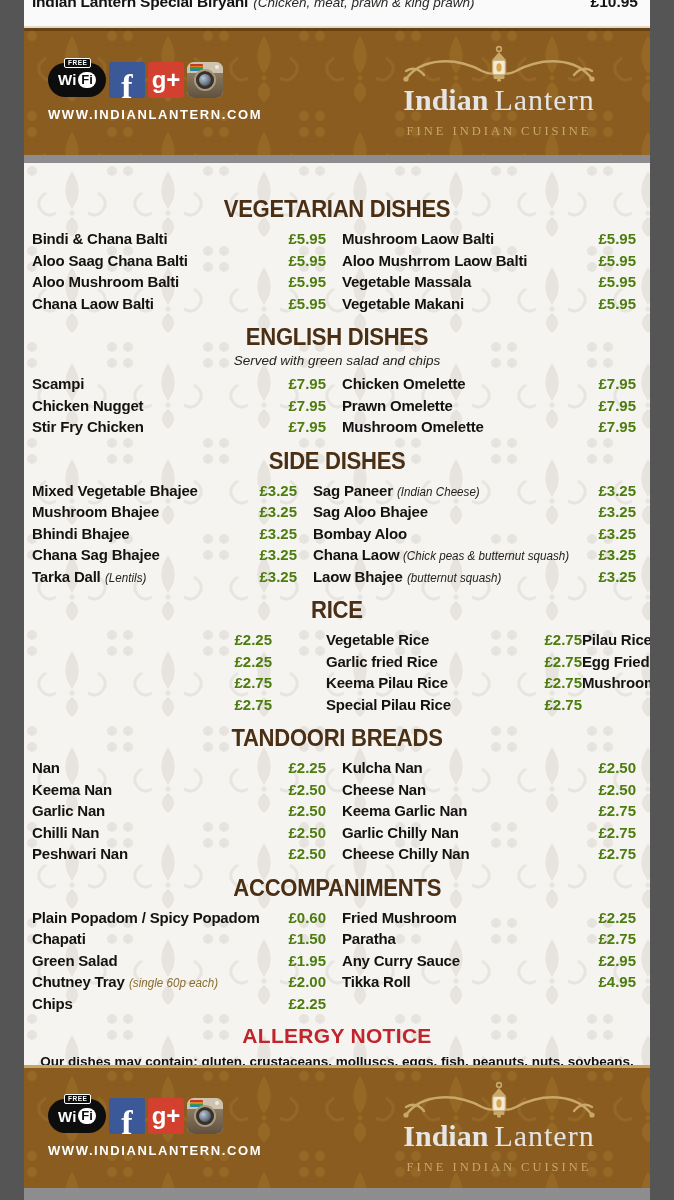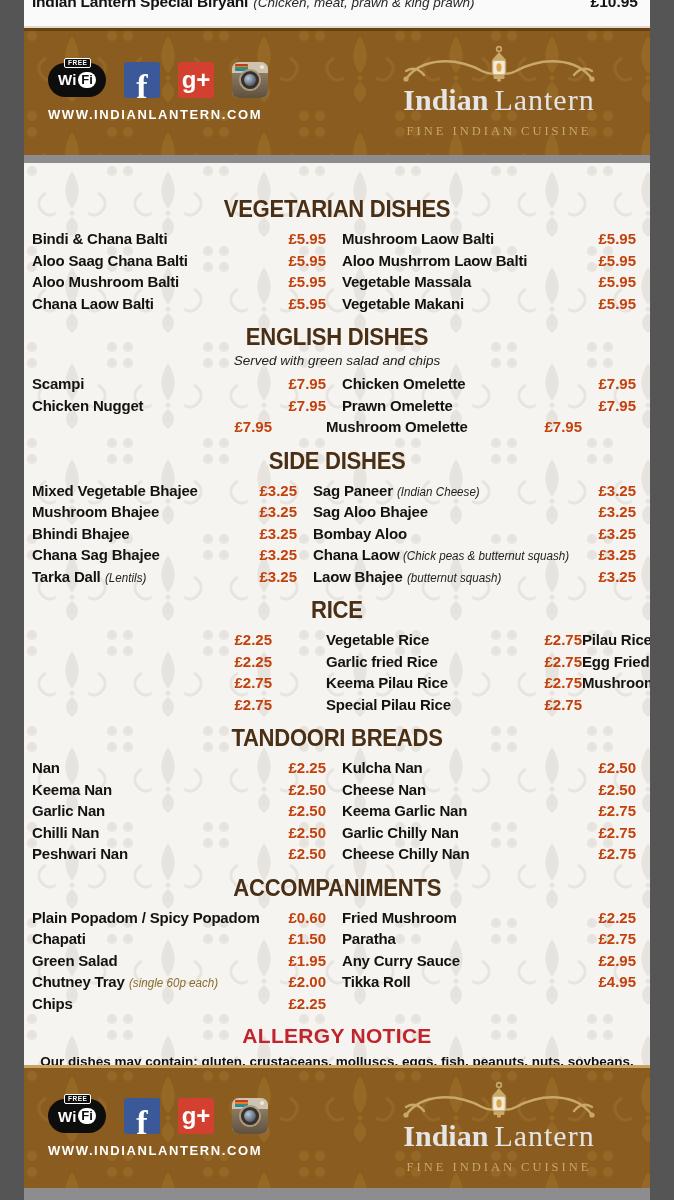--- a/index.html
+++ b/index.html
@@ -25,21 +25,21 @@
   .top-strip .pr{font-weight:700;font-size:15.5px;color:#151311;margin-left:auto;}
 
   
   .bar{position:relative;background:var(--bar-brown);overflow:hidden;}
   .header-bar{height:127px;box-shadow:inset 0 3px 0 rgba(60,35,5,.45);}
   .footer-bar{height:123px;border-top:3px solid #c9a45f;}
   .bar-bg{position:absolute;inset:0;width:100%;height:100%;}
   .bar-content{position:relative;z-index:2;height:100%;display:flex;align-items:center;justify-content:space-between;padding:0 26px 0 24px;}
 
   .social-block{display:flex;flex-direction:column;justify-content:center;}
-  .icons-row{display:flex;align-items:center;gap:18px;margin-bottom:9px;}
+  .icons-row{display:flex;align-items:center;gap:3px;margin-bottom:9px;}
 
   
   .icon-wifi{position:relative;width:58px;height:34px;background:#0d0d0d;border-radius:17px;display:flex;align-items:center;justify-content:center;gap:2px;}
   .icon-wifi .wi{color:#fff;font-weight:700;font-size:15px;}
   .icon-wifi .fi{color:#0d0d0d;background:#fff;font-weight:700;font-size:13px;border-radius:8px;padding:0 3px;line-height:16px;}
   .icon-wifi .free{position:absolute;top:-5px;left:16px;background:#0d0d0d;border:1px solid #fff;color:#fff;font-size:6.5px;font-weight:700;letter-spacing:.5px;padding:0 3px;border-radius:2px;line-height:8px;}
 
   .sq-icon{width:36px;height:36px;border-radius:3px;display:flex;align-items:flex-end;justify-content:center;color:#fff;font-weight:700;overflow:hidden;}
   .icon-facebook{background:var(--facebook-blue);}
   .icon-facebook span{font-family:"Liberation Serif",serif;font-size:34px;line-height:30px;margin-bottom:-4px;}
@@ -73,21 +73,21 @@
 
   .menu-section{margin-bottom:10px;}
   .section-title{text-align:center;color:var(--heading-brown);font-size:23px;font-weight:700;letter-spacing:-0.3px;margin-bottom:5px;}
   .section-title>span{display:inline-block;transform:scaleX(.96);}
   .section-subtitle{text-align:center;font-style:italic;font-size:13.5px;color:#26231f;margin:-3px 0 5px 0;}
 
   .menu-grid{display:grid;grid-template-columns:1fr 54px 16px 1fr 54px;padding:0 14px 0 8px;}
   .cell{line-height:21.5px;height:21.5px;white-space:nowrap;}
   .cell.name .nm{font-weight:700;font-size:15px;color:#151311;letter-spacing:-0.2px;}
   .cell.name .nt{display:inline-block;transform:scaleX(.93);transform-origin:left center;font-style:italic;font-size:12.5px;color:#26231f;margin-left:4px;}
-  .cell.price{text-align:right;font-weight:700;font-size:15px;color:#c2410c;}
+  .cell.price{text-align:right;font-weight:700;font-size:15px;color:#4d7c0f;}
 
   .allergy{margin-top:9px;}
   .allergy h2{text-align:center;color:var(--allergy-red);font-size:21px;font-weight:700;letter-spacing:.3px;margin-bottom:4px;}
   .allergy p{text-align:center;font-weight:700;font-size:13.5px;line-height:19px;color:#111;padding:0 10px;}
 </style>
 </head>
 <body>
 
 <div class="page">
 
@@ -229,20 +229,21 @@
               <div class="cell name"><span class="nm">Scampi</span></div>
               <div class="cell price">£7.95</div>
               <div class="cell spacer"></div>
               <div class="cell name"><span class="nm">Chicken Omelette</span></div>
               <div class="cell price">£7.95</div>
               <div class="cell name"><span class="nm">Chicken Nugget</span></div>
               <div class="cell price">£7.95</div>
               <div class="cell spacer"></div>
               <div class="cell name"><span class="nm">Prawn Omelette</span></div>
               <div class="cell price">£7.95</div>
+              <div class="cell name"><span class="nm">Stir Fry Chicken</span></div>
               <div class="cell price">£7.95</div>
               <div class="cell spacer"></div>
               <div class="cell name"><span class="nm">Mushroom Omelette</span></div>
               <div class="cell price">£7.95</div>
             </div>
           </section>
           <section class="menu-section">
             <h2 class="section-title"><span>SIDE DISHES</span></h2>
             <div class="menu-grid">
               <div class="cell name"><span class="nm">Mixed Vegetable Bhajee</span></div>

